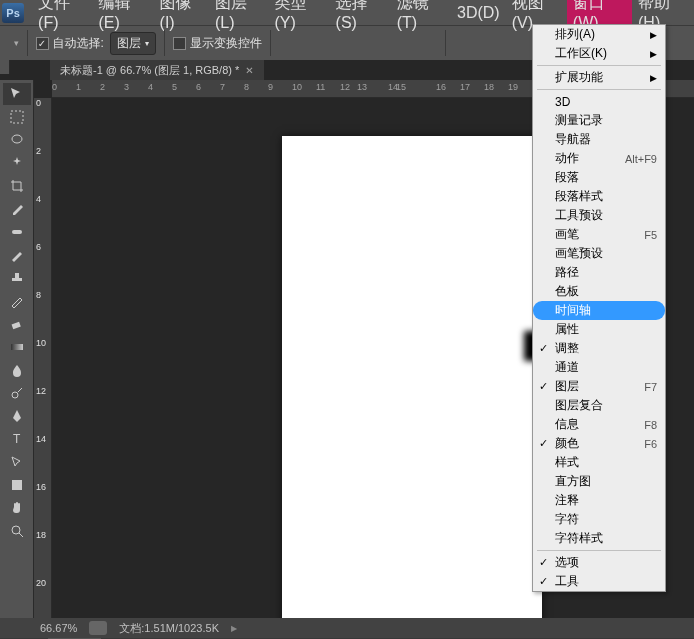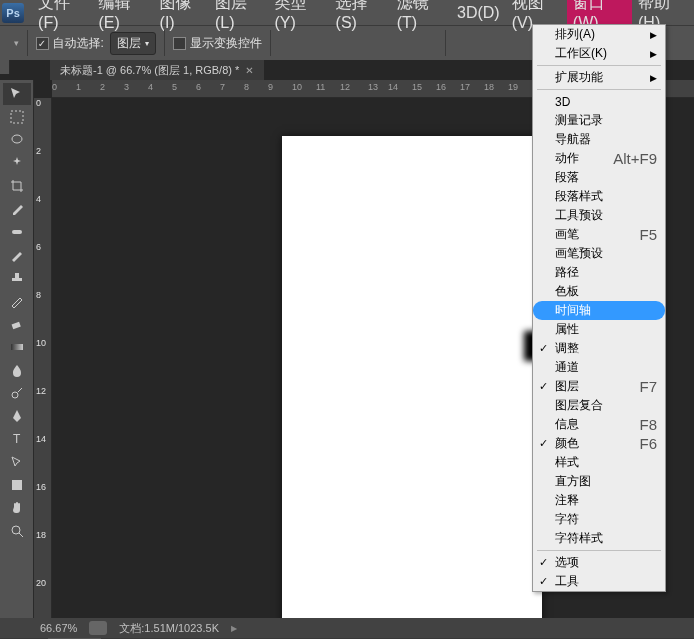--- a/index.html
+++ b/index.html
@@ -36,21 +36,21 @@
   .canvas-dark { position: absolute; top: 18px; left: 18px; right: 0; bottom: 0; background: #262626; }
   .canvas { position: absolute; top: 38px; left: 230px; width: 260px; height: 500px; background: #fff; box-shadow: 0 0 8px rgba(0,0,0,0.6); }
   .canvas-blob { position: absolute; top: 195px; right: -2px; width: 20px; height: 30px; background: #000; filter: blur(3px); }
   
   .dropdown { position: absolute; top: 24px; right: 28px; width: 134px; background: #ededed; border: 1px solid #979797; box-shadow: 2px 2px 4px rgba(0,0,0,0.3); color: #000; font-size: 12px; z-index: 100; }
   .dd-item { padding: 2px 8px 2px 22px; display: flex; justify-content: space-between; align-items: center; position: relative; cursor: pointer; height: 19px; }
   .dd-item.highlighted { background: #3399ff; color: #fff; border-radius: 9px; }
   .dd-sep { height: 1px; background: #c0c0c0; margin: 2px 4px; }
   .dd-arrow { font-size: 9px; }
   .dd-check { position: absolute; left: 6px; font-size: 11px; }
-  .dd-shortcut { color: #555; font-size: 15px; text-align: right; }
+  .dd-shortcut { color: #555; font-size: 11px; text-align: right; }
   
   .statusbar { height: 20px; background: #424242; display: flex; align-items: center; padding-left: 40px; gap: 12px; font-size: 11px; color: #c0c0c0; }
   .status-icon { width: 18px; height: 14px; background: #666; border-radius: 3px; }
   
   .panel-tab { height: 20px; background: #383838; display: flex; padding-left: 48px; }
   .panel-tab-item { padding: 3px 10px; background: #535353; color: #e0e0e0; font-size: 11px; }
   
   .left-strip { position: absolute; left: 0; top: 60px; width: 10px; height: 14px; background: #535353; border-right: 1px solid #2a2a2a; }
 </style>
 </head>
@@ -236,23 +236,23 @@
         <span class="ruler-h-tick" style="left: 72px;">3</span>
         <span class="ruler-h-tick" style="left: 96px;">4</span>
         <span class="ruler-h-tick" style="left: 120px;">5</span>
         <span class="ruler-h-tick" style="left: 144px;">6</span>
         <span class="ruler-h-tick" style="left: 168px;">7</span>
         <span class="ruler-h-tick" style="left: 192px;">8</span>
         <span class="ruler-h-tick" style="left: 216px;">9</span>
         <span class="ruler-h-tick" style="left: 240px;">10</span>
         <span class="ruler-h-tick" style="left: 264px;">11</span>
         <span class="ruler-h-tick" style="left: 288px;">12</span>
-        <span class="ruler-h-tick" style="left: 316px;">13</span>
+        <span class="ruler-h-tick" style="left: 305px;">13</span>
         <span class="ruler-h-tick" style="left: 336px;">14</span>
-        <span class="ruler-h-tick" style="left: 360px;">15</span>
+        <span class="ruler-h-tick" style="left: 344px;">15</span>
         <span class="ruler-h-tick" style="left: 384px;">16</span>
         <span class="ruler-h-tick" style="left: 408px;">17</span>
         <span class="ruler-h-tick" style="left: 432px;">18</span>
         <span class="ruler-h-tick" style="left: 456px;">19</span>
         <span class="ruler-h-tick" style="left: 480px;">20</span>
       </div>
     <div class="ruler-v" id="ruler-v">
         <span class="ruler-v-tick" style="top: 0px;">0</span>
         <span class="ruler-v-tick" style="top: 48px;">2</span>
         <span class="ruler-v-tick" style="top: 96px;">4</span>

